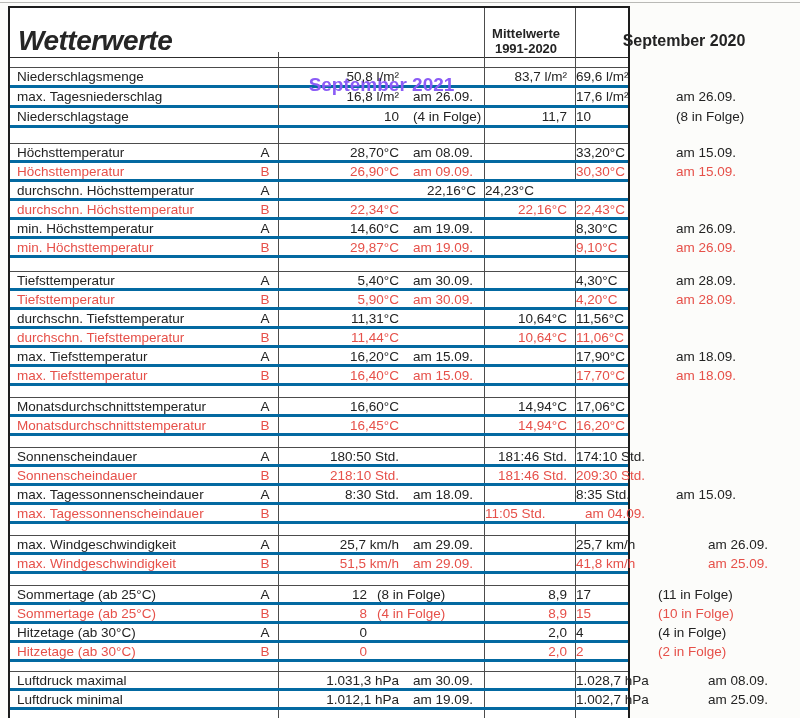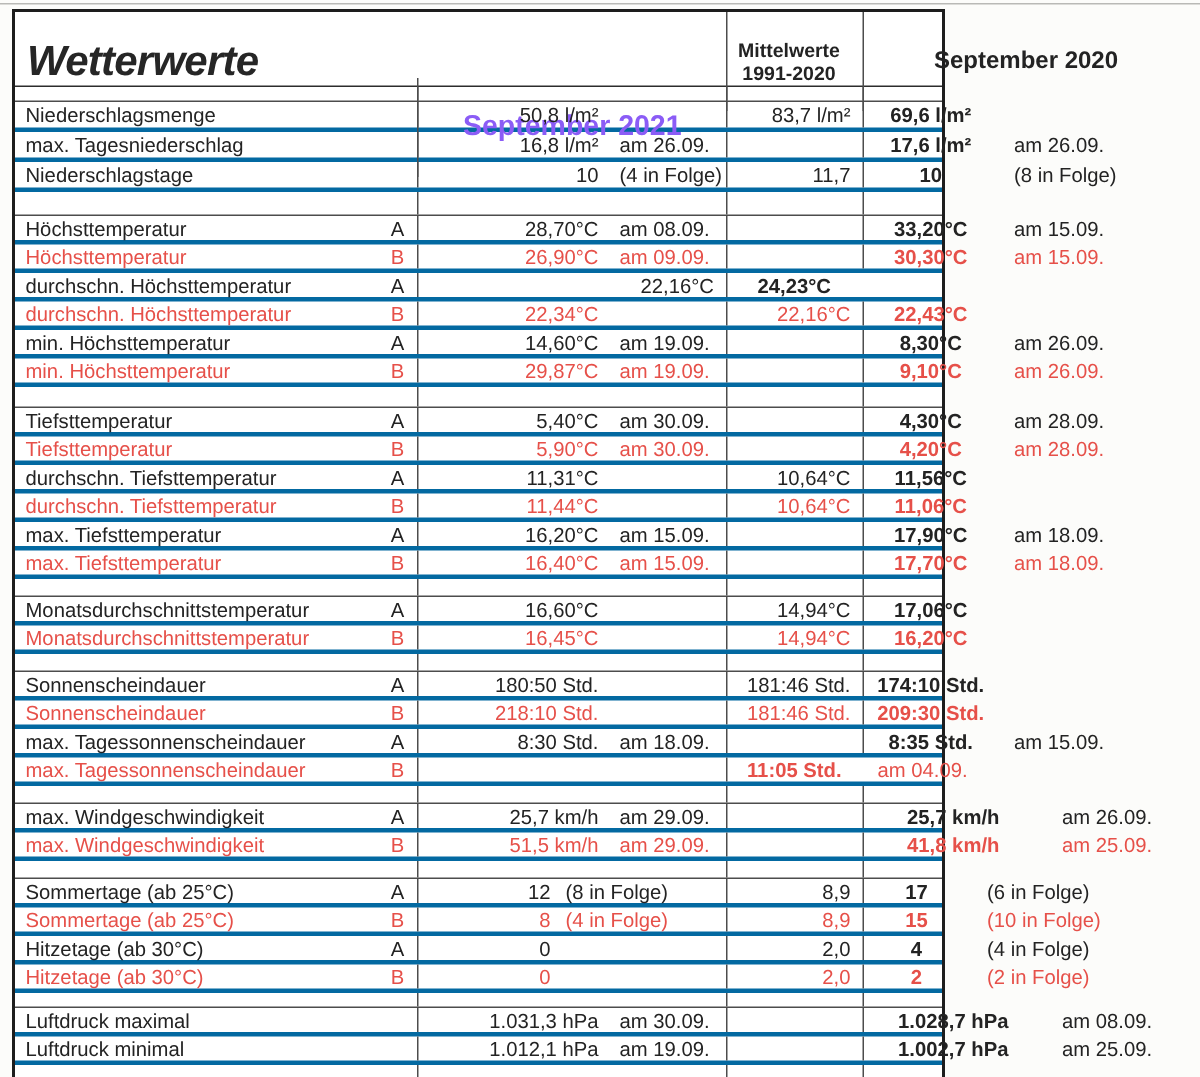--- a/index.html
+++ b/index.html
@@ -30,21 +30,21 @@
   .gap    { border-bottom: 1px solid #4c4c4c; }
   .g10 { height: 10px; } .g12 { height: 12px; } .g14 { height: 14px; }
   .g16 { height: 16px; } .g8  { height: 8px; border-bottom: none; }
   .c { height: 100%; display: flex; align-items: center; white-space: nowrap; overflow: visible; }
   .c2, .c3, .c4 { border-left: 1px solid #4c4c4c; }
   .c1 { padding-left: 7px; }
   .ab { margin-left: auto; width: 16px; text-align: center; margin-right: 5px; }
   .c2 .val { min-width: 120px; text-align: right; }
   .c2 .date { margin-left: 14px; }
   .c3 { justify-content: flex-end; padding-right: 8px; }
-  .c4 .val { min-width: 89px; text-align: center; font-weight: bold; }
+  .c4 .val { min-width: 89px; text-align: left; }
   .c4 .date { margin-left: 11px; }
   
   .s6 .c2 .val { min-width: 88px; }  .s6 .c2 .date { margin-left: 10px; }
   .s6 .c4 .val { min-width: 70px; }  .s6 .c4 .date { margin-left: 12px; }
   .s5 .c4 .val, .s7 .c4 .val { min-width: 119px; }
   .s5 .c4 .date, .s7 .c4 .date { margin-left: 13px; }
   .red, .red .val, .red .date, .red .lbl, .red .ab { color: #e65049; }
   
   .title {
     font-size: 28px; font-weight: bold; font-style: italic;
@@ -502,21 +502,21 @@
         </div>
         <div class="c c2">
           <span class="val">12</span>
           <span class="date">(8 in Folge)</span>
         </div>
         <div class="c c3">
           <span class="val">8,9</span>
         </div>
         <div class="c c4">
           <span class="val">17</span>
-          <span class="date">(6 in Folge)</span>
+          <span class="date">(11 in Folge)</span>
         </div>
       </div>
       <div class="row grid4 s6 red">
         <div class="c c1">
           <span class="lbl">Sommertage (ab 25°C)</span>
           <span class="ab">B</span>
         </div>
         <div class="c c2">
           <span class="val">8</span>
           <span class="date">(4 in Folge)</span>

